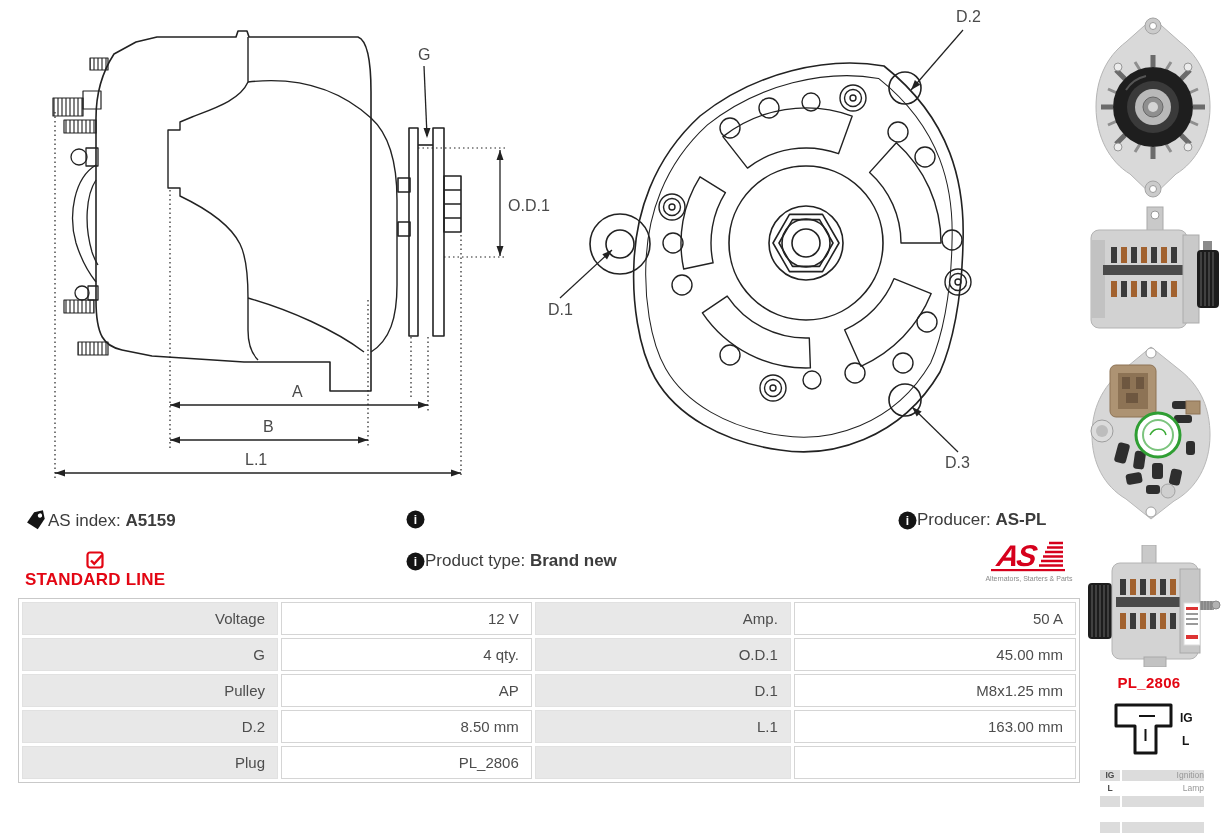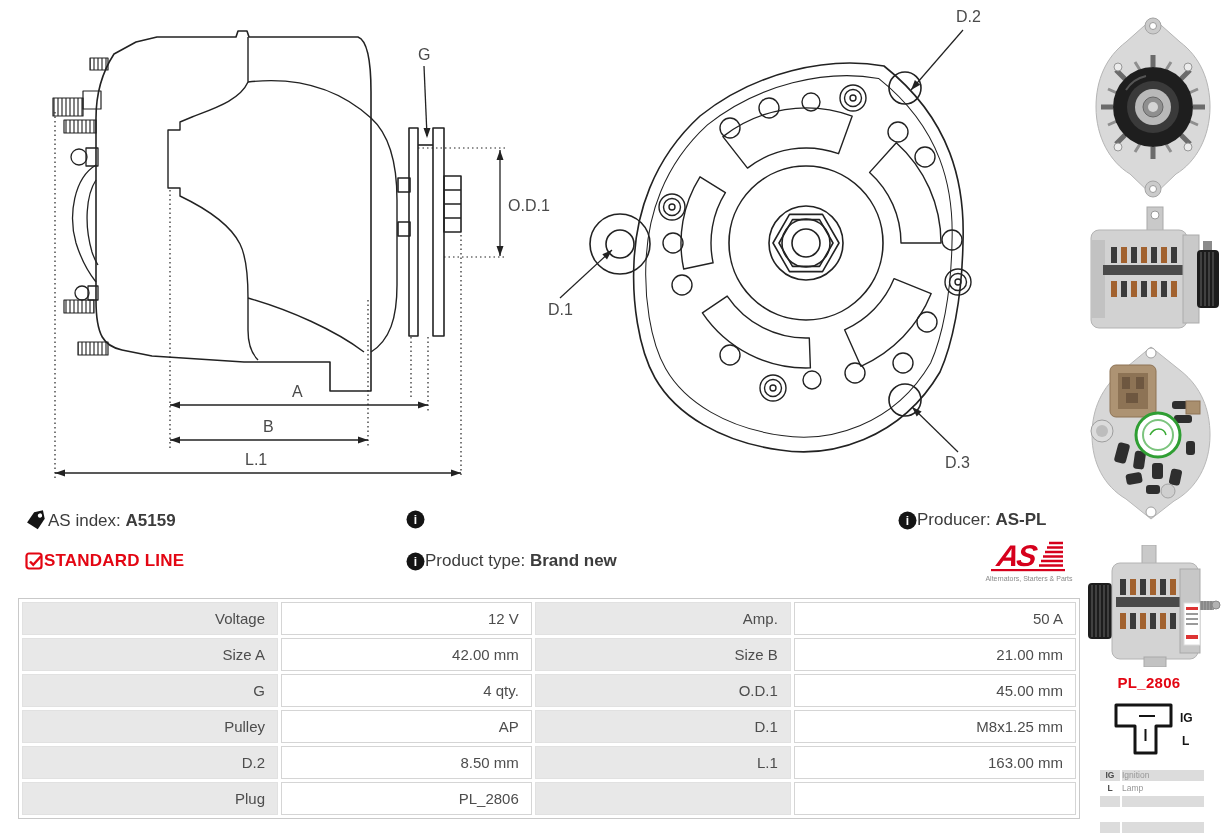--- a/index.html
+++ b/index.html
@@ -2,34 +2,34 @@
 <html><head>
 <meta charset="utf-8">
 <style>
   html,body{margin:0;padding:0;background:#fff;}
   .canvas{position:relative;width:1224px;height:838px;background:#fff;overflow:hidden;
           font-family:"Liberation Sans",sans-serif;color:#3c3c3c;}
   .abs{position:absolute;}
   
   .inforow{position:absolute;display:flex;align-items:center;font-size:17px;white-space:nowrap;}
   .inforow .bold{font-weight:bold;}
-  .inforow.red{color:#e30613;font-weight:bold;letter-spacing:.2px;}
+  .inforow.red{color:#e30613;font-weight:bold;letter-spacing:.2px;flex-direction:column;}
   
   .tablewrap{position:absolute;left:18px;top:598px;width:1060px;border:1px solid #c9c9c9;background:#fff;}
   table.spec{width:100%;border-collapse:separate;border-spacing:3px;table-layout:fixed;}
   table.spec td{height:31px;font-size:15px;color:#4d4d4d;text-align:right;padding:0 12px 0 0;overflow:hidden;}
   td.lbl{background:#e8e8e8;border:1px solid #e1e1e1;margin-top:27px;}
   td.val{background:#ffffff;border:1px solid #d5d5d5;margin-top:12px;}
   
   .plug-title{position:absolute;left:1093px;top:674px;width:112px;text-align:center;
               color:#e30613;font-weight:bold;font-size:15px;letter-spacing:.3px;}
   .legend{position:absolute;left:1100px;top:770px;width:104px;display:flex;flex-direction:column;gap:2px;}
   .legend .lrow{display:flex;gap:2px;height:11px;line-height:11px;font-size:8.5px;}
   .legend .code{width:20px;text-align:center;font-weight:bold;color:#4b4b4b;}
-  .legend .desc{flex:1;color:#979797;padding-left:0;}
+  .legend .desc{flex:1;color:#979797;padding-left:0;text-align:right;}
   .legend .lrow.g .code,.legend .lrow.g .desc{background:#dcdcdc;}
   svg text{font-family:"Liberation Sans",sans-serif;}
 </style>
 </head>
 <body>
 
 <div class="canvas">
 
   <svg class="abs" style="left:0;top:0" width="1075" height="495" viewBox="0 0 1075 495">
     <defs>
@@ -387,26 +387,20 @@
           <col style="width:24%">
           <col style="width:24.5%">
           <col style="width:27%">
         </colgroup>
       <tbody>
         <tr>
           <td class="lbl">Voltage</td>
           <td class="val">12 V</td>
           <td class="lbl">Amp.</td>
           <td class="val">50 A</td>
-        </tr>
-        <tr>
-          <td class="lbl">Size A</td>
-          <td class="val">42.00 mm</td>
-          <td class="lbl">Size B</td>
-          <td class="val">21.00 mm</td>
         </tr>
         <tr>
           <td class="lbl">G</td>
           <td class="val">4 qty.</td>
           <td class="lbl">O.D.1</td>
           <td class="val">45.00 mm</td>
         </tr>
         <tr>
           <td class="lbl">Pulley</td>
           <td class="val">AP</td>

